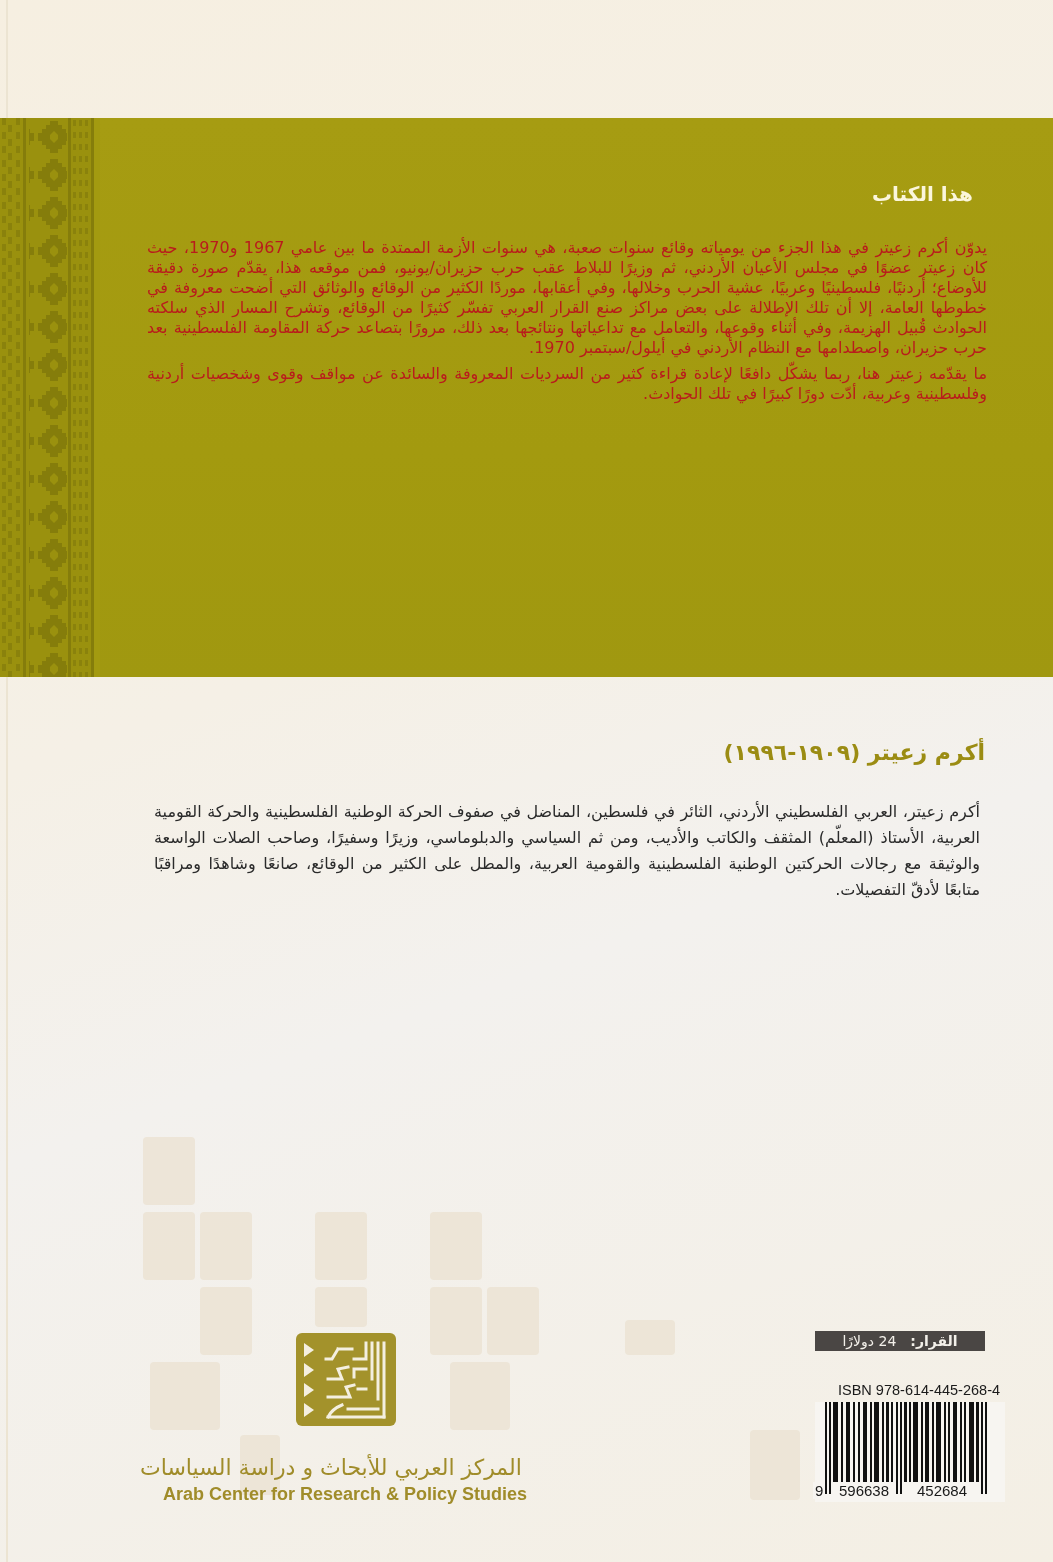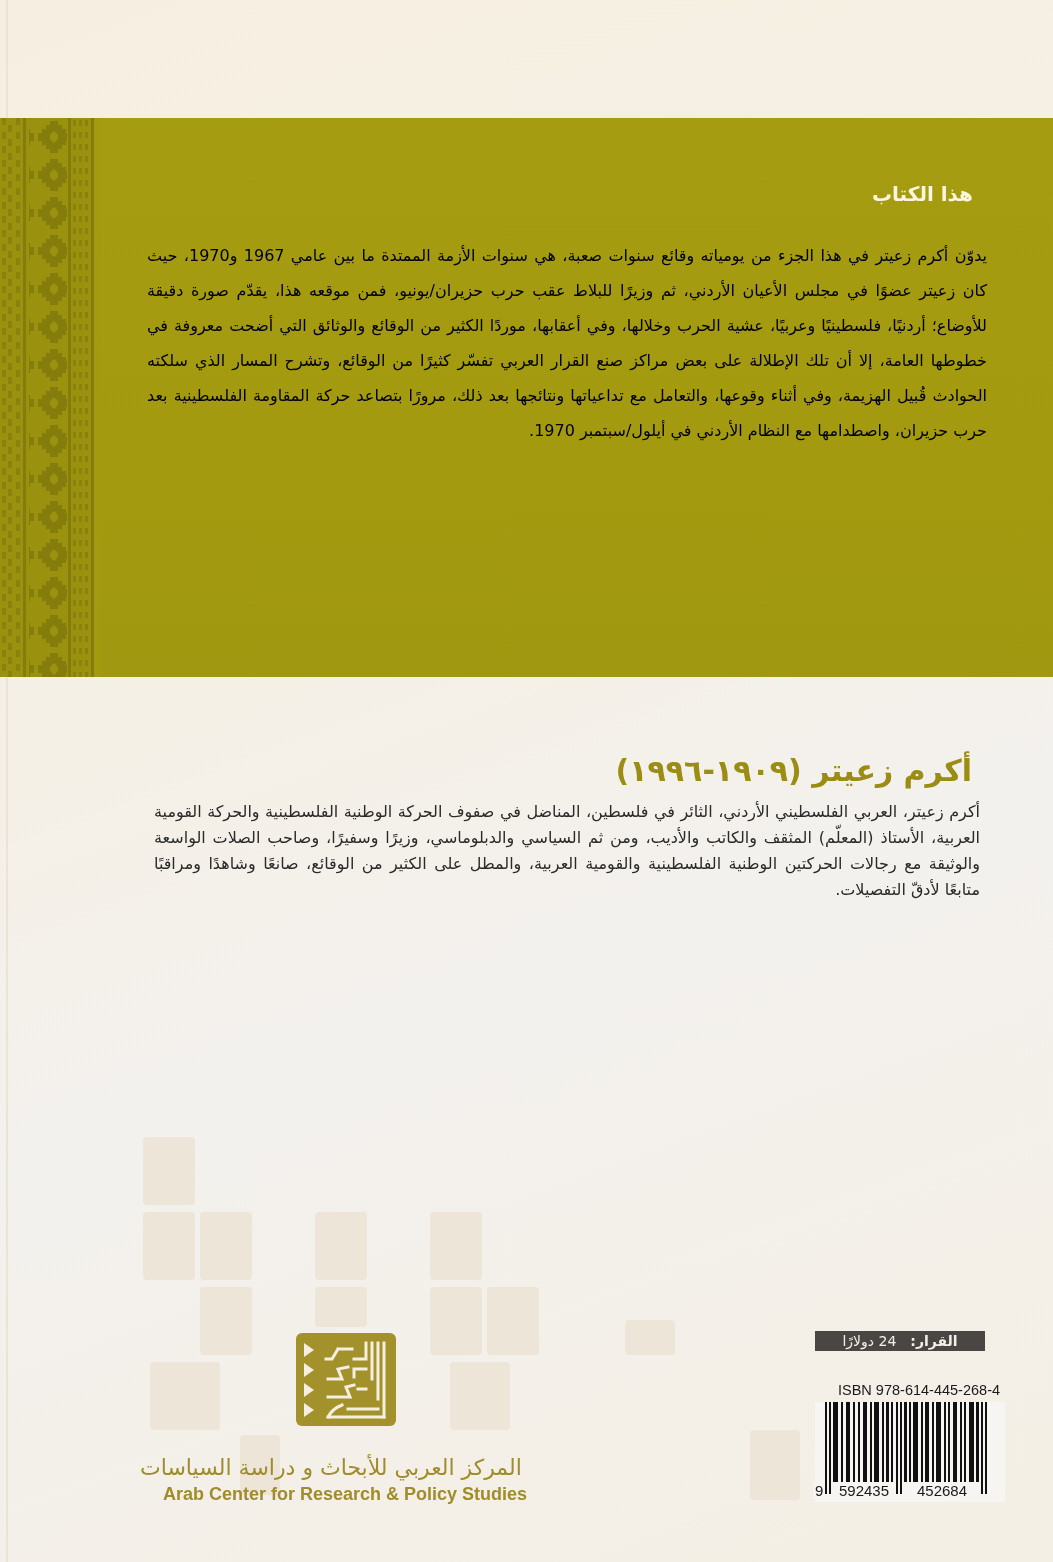--- a/index.html
+++ b/index.html
@@ -23,29 +23,29 @@
   .pattern svg { position: absolute; top: 0; left: 0; }
 
   .band-title {
     position: absolute; right: 68px; top: 170px; margin: 12px;
     color: #fbf6dc; font-size: 20px; font-weight: bold; direction: rtl;
     font-family: "DejaVu Sans", sans-serif;
   }
   .band-text {
     position: absolute; right: 66px; top: 238px; width: 840px;
     direction: rtl; text-align: justify; text-align-last: right;
-    color: #000000; font-size: 16px; line-height: 35px;
+    color: #b91c1c; font-size: 16px; line-height: 20px;
     font-family: "DejaVu Sans", sans-serif;
   }
   .band-text p { margin: 0 0 6px 0; }
 
   
   .author-title {
-    position: absolute; right: 68px; top: 740px; margin: 13px;
-    color: #9b8c13; font-size: 30px; font-weight: bold; direction: rtl;
+    position: absolute; right: 68px; top: 740px; margin: 0;
+    color: #9b8c13; font-size: 22px; font-weight: bold; direction: rtl;
   }
   .author-text {
     position: absolute; right: 66px; top: 792px; width: 840px;
     direction: rtl; text-align: justify; text-align-last: right;
     color: #2a2a2a; font-size: 16px; line-height: 26px;
   }
   .author-text p { margin: 7px; }
 
   
   .sq { position: absolute; background: #ebe3d4; border-radius: 4px; opacity: 0.85; }
@@ -112,20 +112,21 @@
       <rect x="72" y="0" width="18" height="559" fill="url(#dashes)"></rect>
       <rect x="91" y="0" width="3" height="559" fill="#857d0b"></rect>
       <rect x="94" y="0" width="6" height="559" fill="#a39a10"></rect>
     </svg>
   </div>
 </section>
 
 <h2 class="band-title">هذا الكتاب</h2>
 <div class="band-text">
   <p>يدوّن أكرم زعيتر في هذا الجزء من يومياته وقائع سنوات صعبة، هي سنوات الأزمة الممتدة ما بين عامي 1967 و1970، حيث كان زعيتر عضوًا في مجلس الأعيان الأردني، ثم وزيرًا للبلاط عقب حرب حزيران/يونيو، فمن موقعه هذا، يقدّم صورة دقيقة للأوضاع؛ أردنيًا، فلسطينيًا وعربيًا، عشية الحرب وخلالها، وفي أعقابها، موردًا الكثير من الوقائع والوثائق التي أضحت معروفة في خطوطها العامة، إلا أن تلك الإطلالة على بعض مراكز صنع القرار العربي تفسّر كثيرًا من الوقائع، وتشرح المسار الذي سلكته الحوادث قُبيل الهزيمة، وفي أثناء وقوعها، والتعامل مع تداعياتها ونتائجها بعد ذلك، مرورًا بتصاعد حركة المقاومة الفلسطينية بعد حرب حزيران، واصطدامها مع النظام الأردني في أيلول/سبتمبر 1970.</p>
+  <p>ما يقدّمه زعيتر هنا، ربما يشكّل دافعًا لإعادة قراءة كثير من السرديات المعروفة والسائدة عن مواقف وقوى وشخصيات أردنية وفلسطينية وعربية، أدّت دورًا كبيرًا في تلك الحوادث.</p>
 </div>
 
 <h2 class="author-title">أكرم زعيتر (١٩٠٩-١٩٩٦)</h2>
 <div class="author-text">
   <p>أكرم زعيتر، العربي الفلسطيني الأردني، الثائر في فلسطين، المناضل في صفوف الحركة الوطنية الفلسطينية والحركة القومية العربية، الأستاذ (المعلّم) المثقف والكاتب والأديب، ومن ثم السياسي والدبلوماسي، وزيرًا وسفيرًا، وصاحب الصلات الواسعة والوثيقة مع رجالات الحركتين الوطنية الفلسطينية والقومية العربية، والمطل على الكثير من الوقائع، صانعًا وشاهدًا ومراقبًا متابعًا لأدقّ التفصيلات.</p>
 </div>
 
 <div class="sq" style="left:143px;top:1137px;width:52px;height:68px;"></div>
 <div class="sq" style="left:143px;top:1212px;width:52px;height:68px;"></div>
 <div class="sq" style="left:200px;top:1212px;width:52px;height:68px;"></div>
@@ -199,15 +200,15 @@
         <rect x="138" y="0" width="4" height="80"></rect>
       <rect x="145" y="0" width="2" height="80"></rect>
         <rect x="149" y="0" width="2" height="80"></rect>
       <rect x="154" y="0" width="5" height="80"></rect>
         <rect x="161" y="0" width="3" height="80"></rect>
       <rect x="166" y="0" width="2" height="92"></rect>
         <rect x="170" y="0" width="2" height="92"></rect>
     </g>
   </svg>
   <span class="barcode-digits" style="left:-2px;top:80px;">9</span>
-  <span class="barcode-digits" style="left:22px;top:80px;">592435</span>
+  <span class="barcode-digits" style="left:22px;top:80px;">596638</span>
   <span class="barcode-digits" style="left:100px;top:80px;text-align:center;">452684</span>
 </div>
 
 </body></html>

